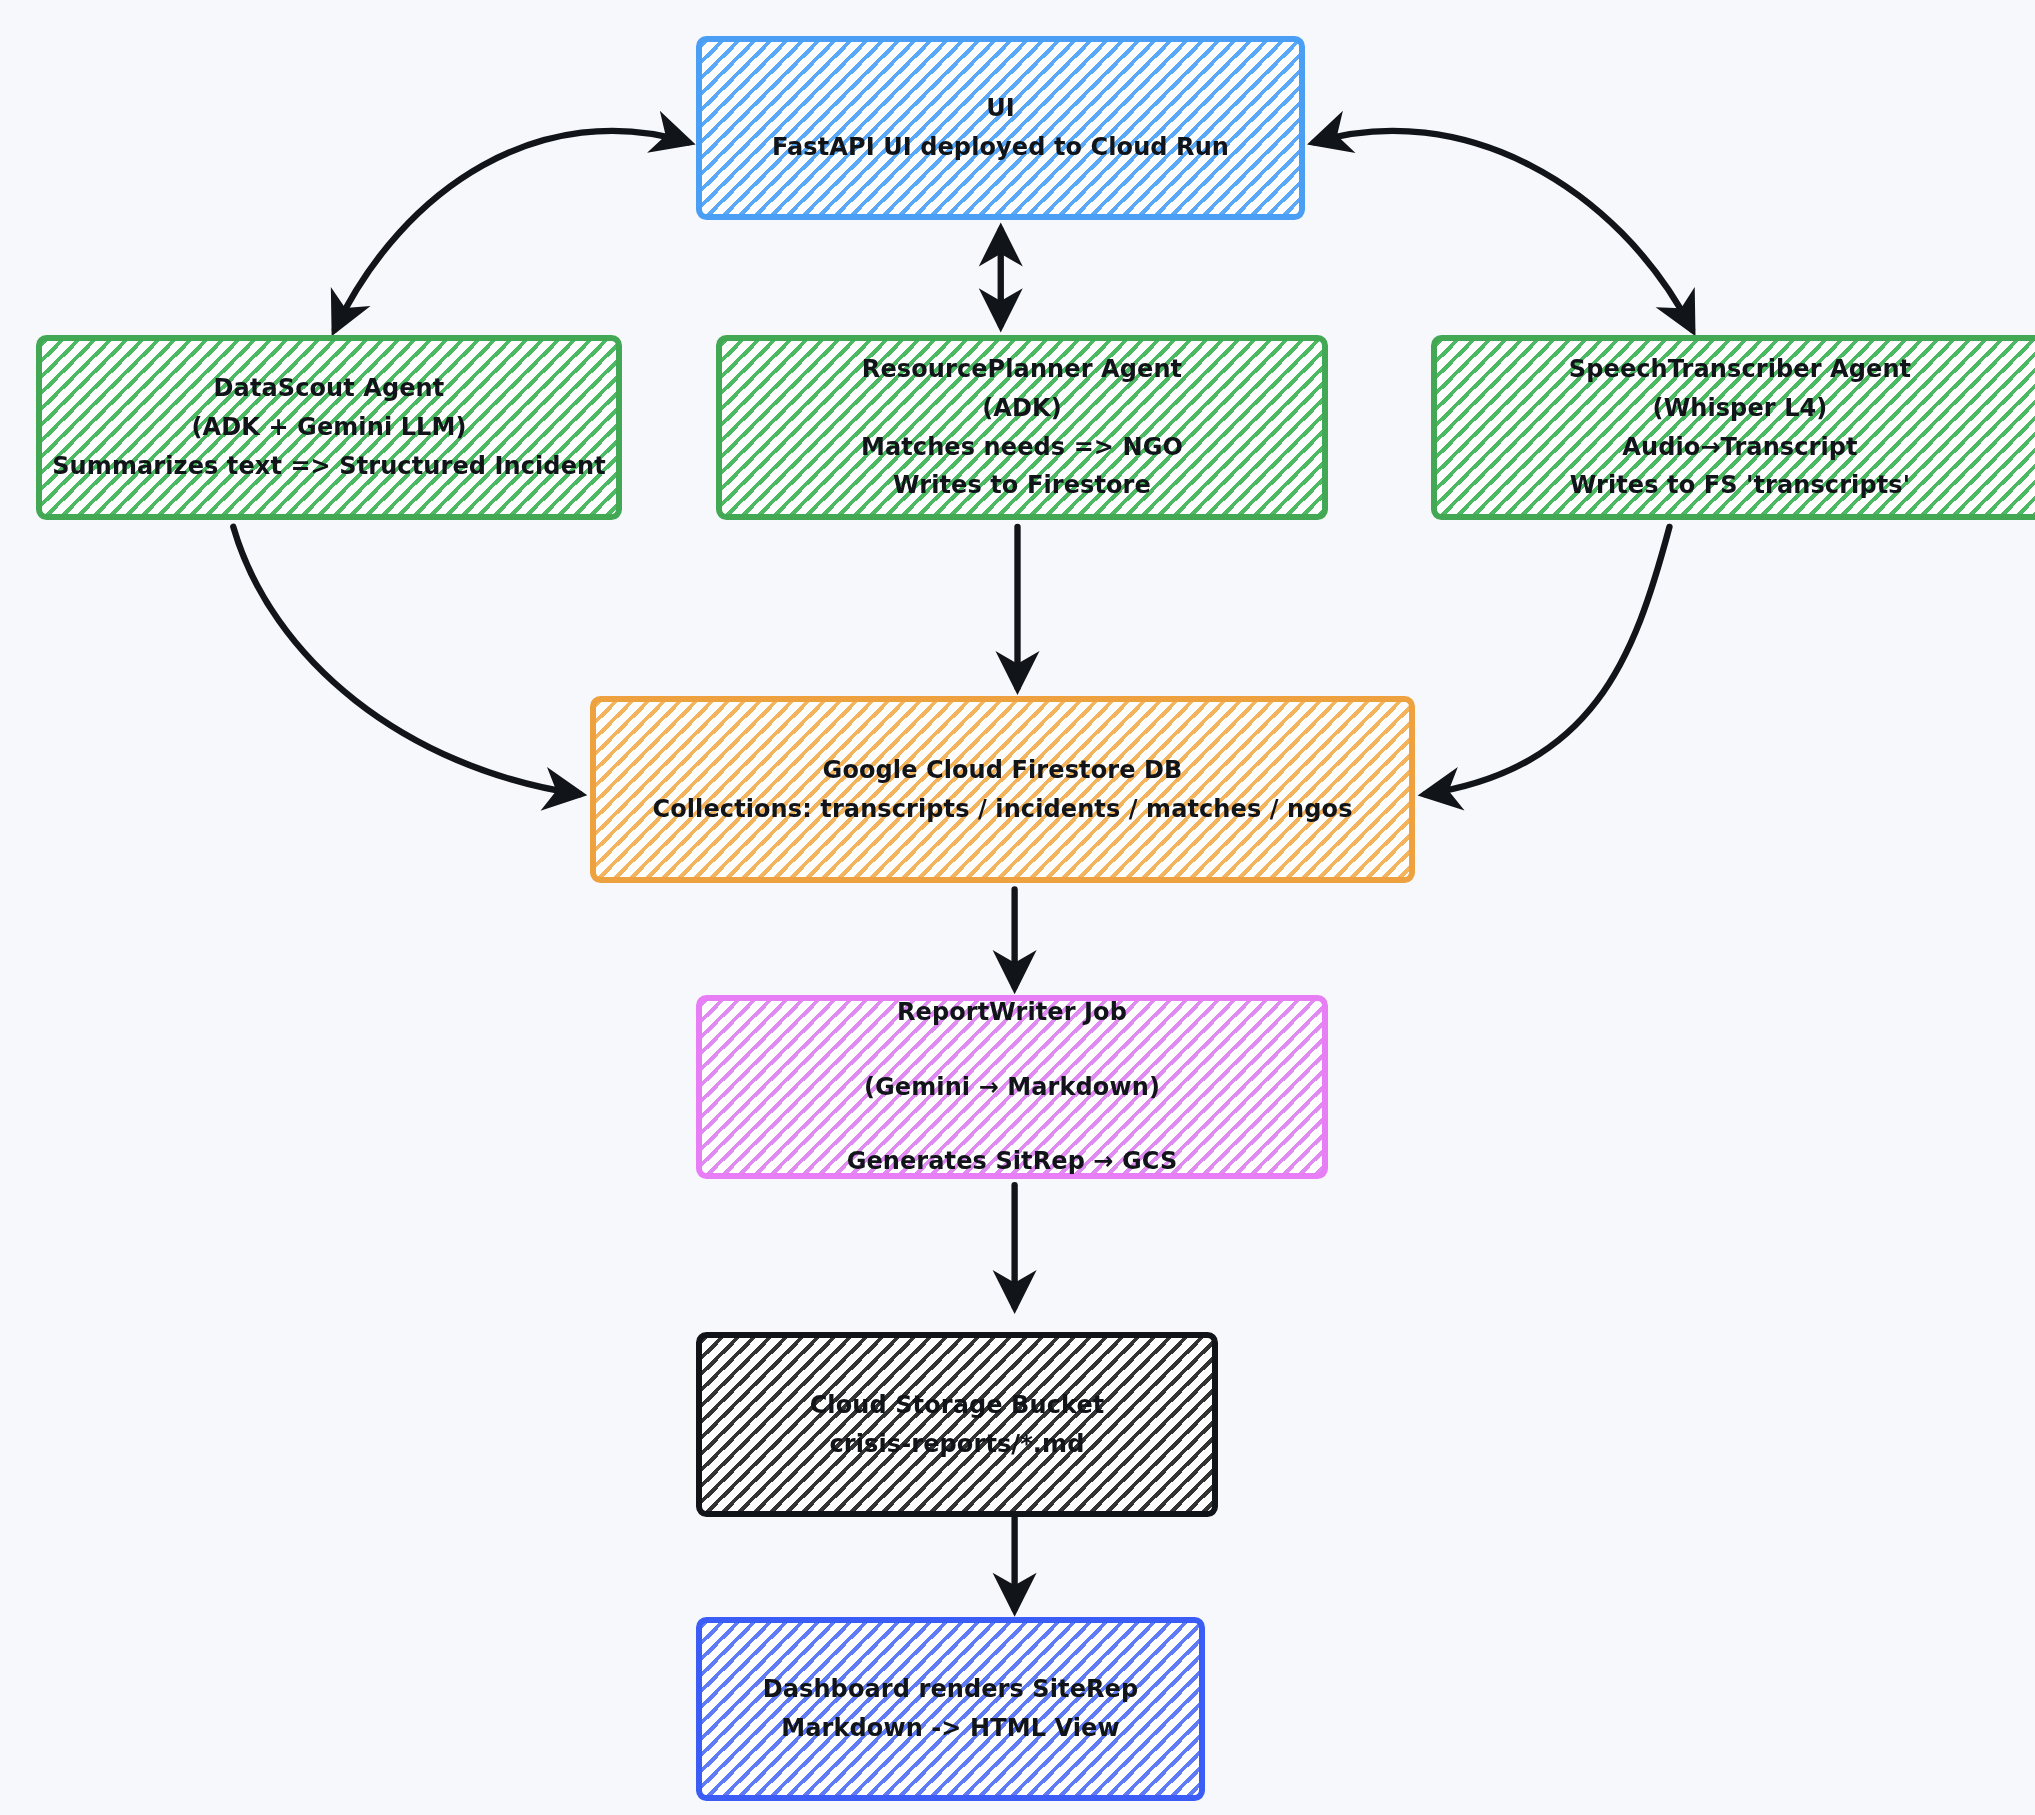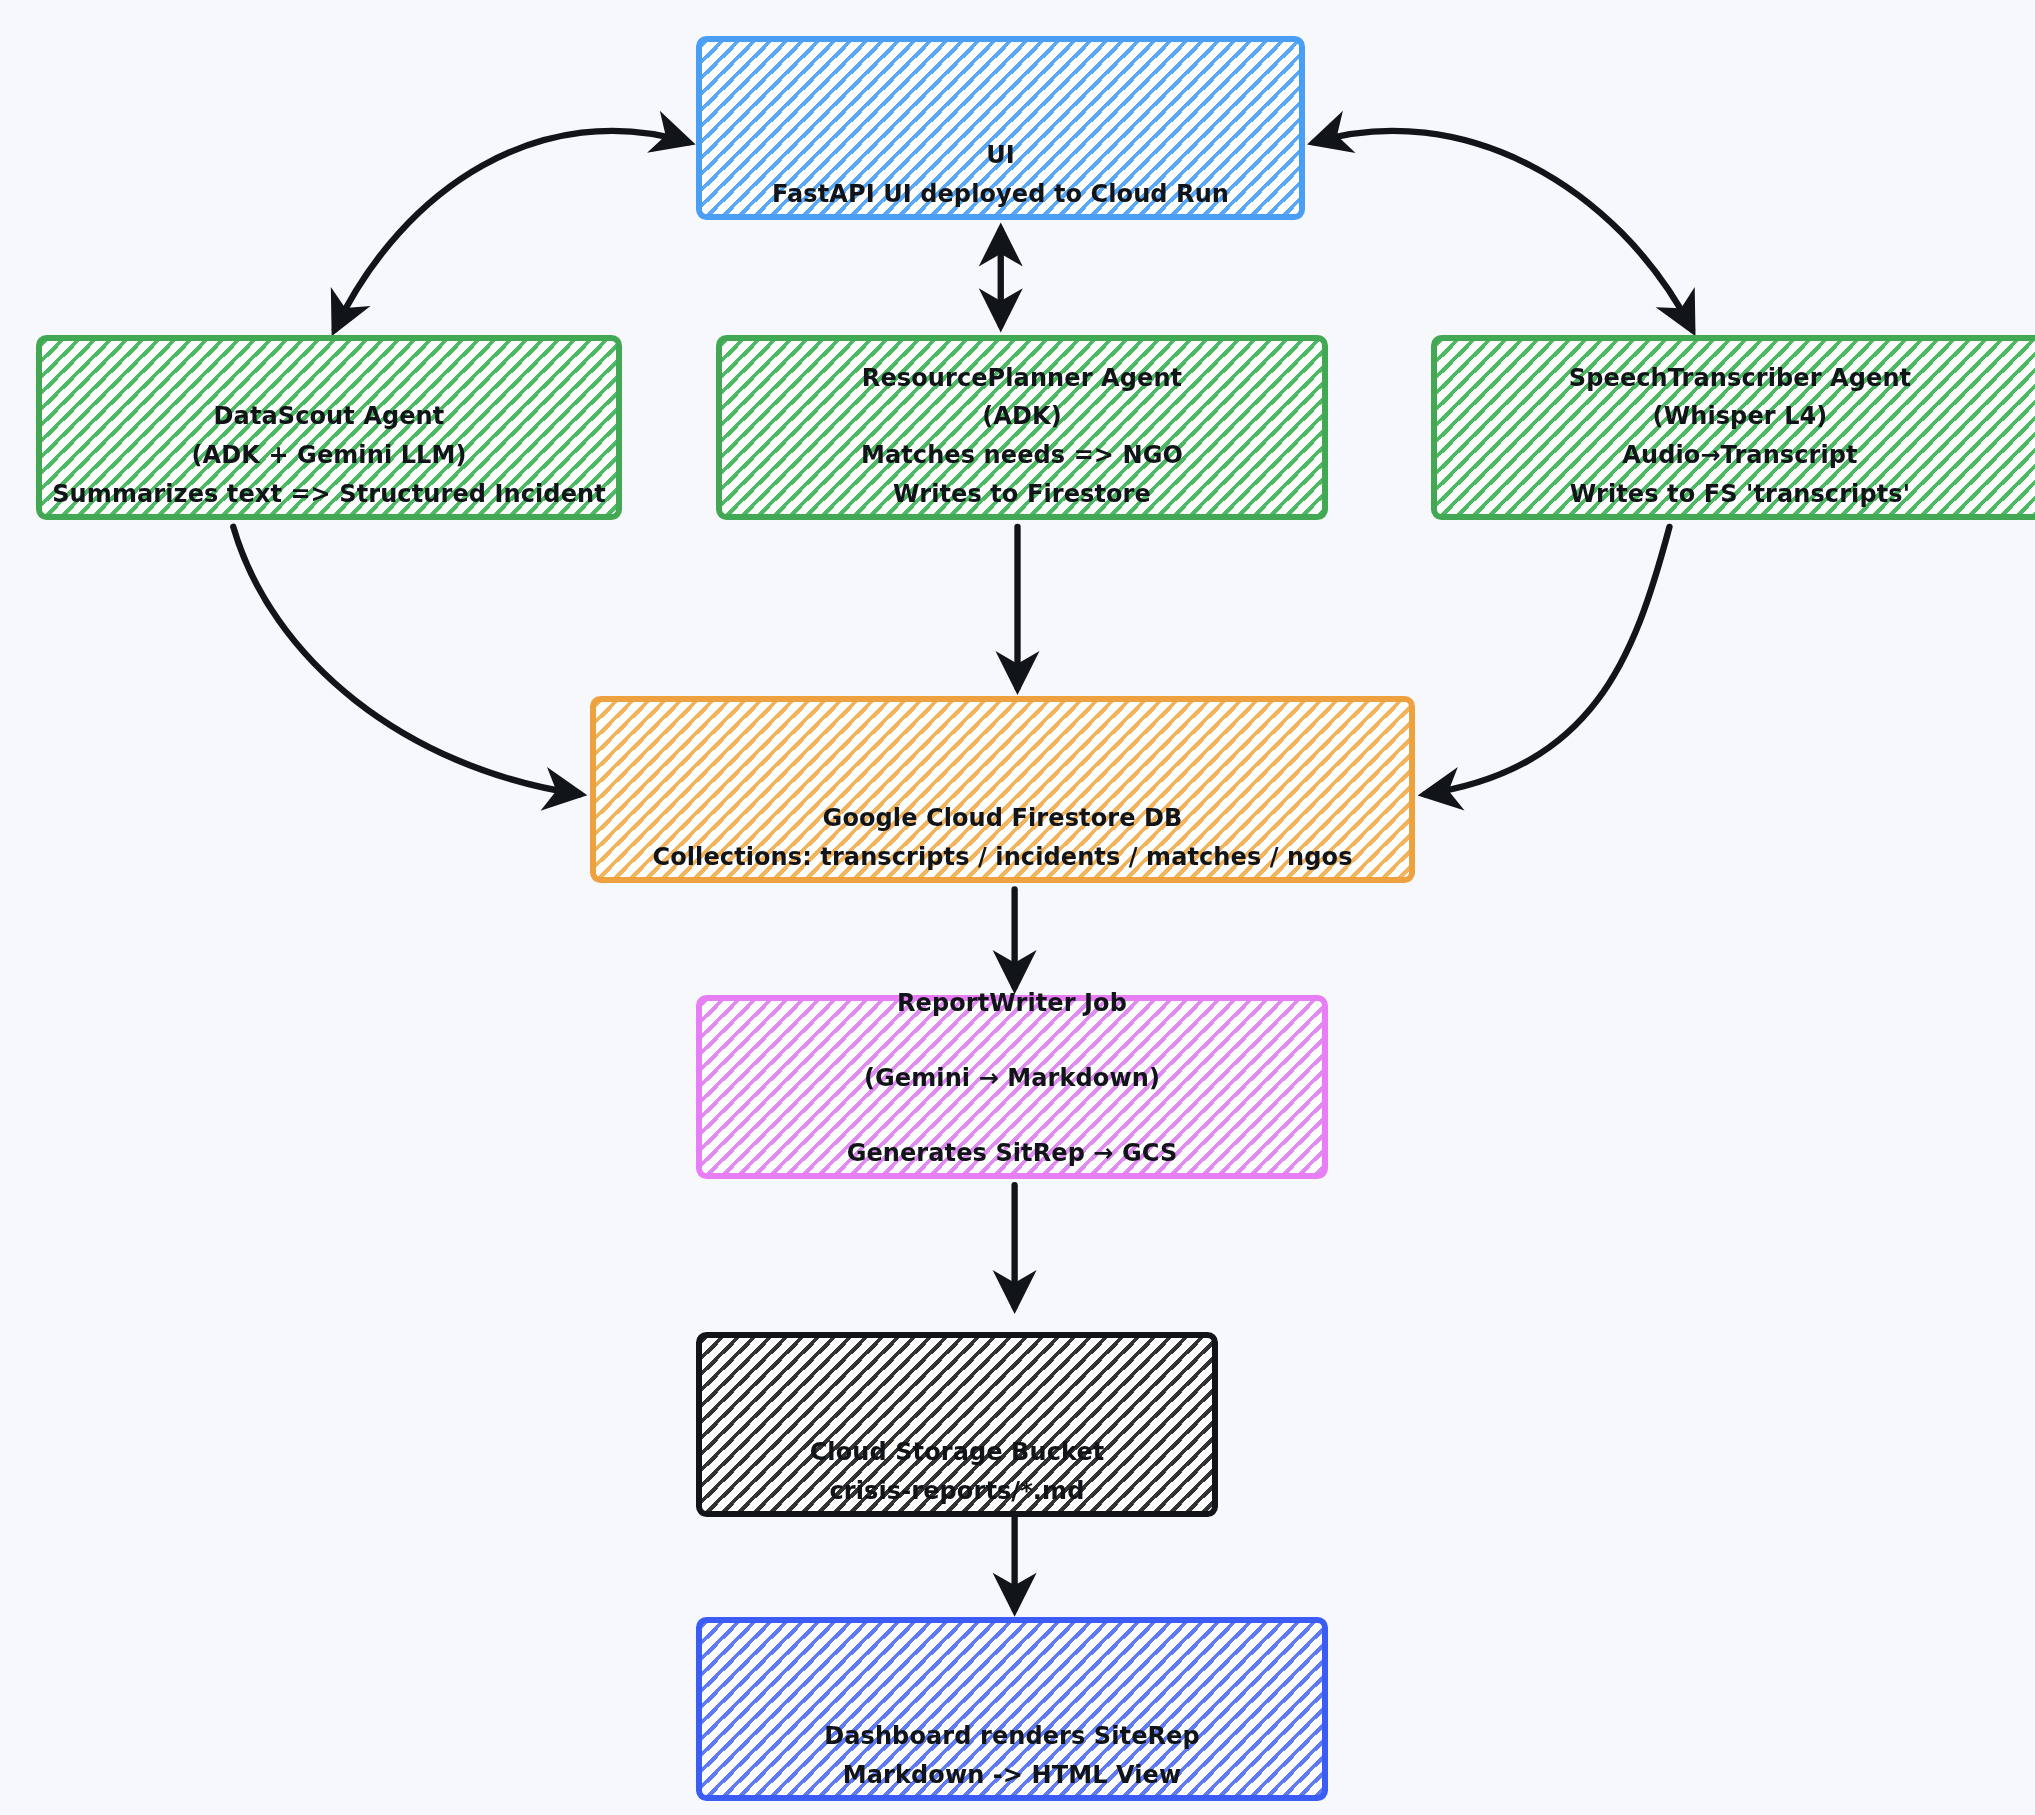--- a/index.html
+++ b/index.html
@@ -21,21 +21,21 @@
     height: 1816px;
     pointer-events: none;
     z-index: 1;
   }
   .node {
     position: absolute;
     box-sizing: border-box;
     display: flex;
     flex-direction: column;
     align-items: center;
-    justify-content: flex-end;
+    justify-content: center;
     border-style: solid;
     border-width: 6.4px;
     border-radius: 10.4px;
     z-index: 2;
   }
   .node .line {
     color: #111418;
     font-weight: 700;
     font-size: 24px;
     line-height: 1.62;
@@ -96,21 +96,21 @@
   }
 
   
   #node-ui            { left:696px; top:36px;   width:609px; height:184px; border-color:#4a9ff5; }
   #node-datascout     { left:36px;   top:335px;  width:586px; height:185px; border-color:#43a853; }
   #node-resourceplanner{left:716px; top:335px;  width:612px; height:185px; border-color:#43a853; }
   #node-speech        { left:1403px; top:335px;  width:618px; height:185px; border-color:#43a853;margin-left:28px; }
   #node-firestore     { left:590px; top:696px; width:825px; height:187px; border-color:#eda13f; }
   #node-reportwriter  { left:696px; top:995px; width:632px; height:184px; border-color:#e87ef5; }
   #node-bucket        { left:696px; top:1332px; width:522px; height:185px; border-color:#111418; }
-  #node-dashboard     { left:696px; top:1617px; width:632px; height:184px; border-color:#3b5cf5; }
+  #node-dashboard     { left:696px; top:1617px; width:509px; height:184px; border-color:#3b5cf5; }
 </style>
 </head>
 <body>
 
 <div id="canvas">
 
   <svg id="edges" viewBox="0 0 3524 3144" width="2035" height="1816" xmlns="http://www.w3.org/2000/svg">
     <defs>
       <marker id="ah-end" viewBox="0 0 12 12" refX="9.2" refY="6" markerWidth="8" markerHeight="8" orient="auto-start-reverse" markerUnits="strokeWidth">
         <path d="M 0.6 0.8 L 11 6 L 0.6 11.2 L 3.6 6 Z" fill="#111418"></path>

